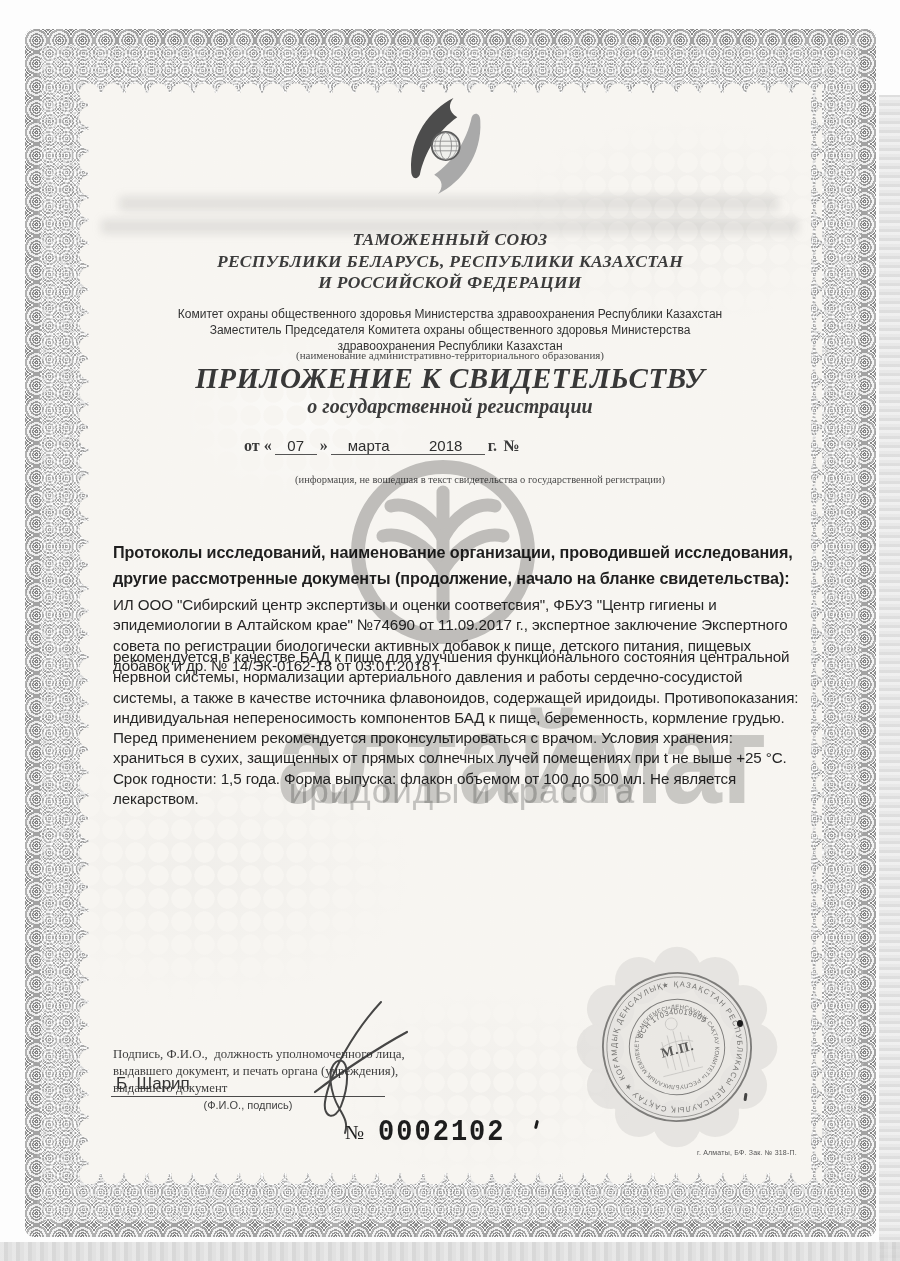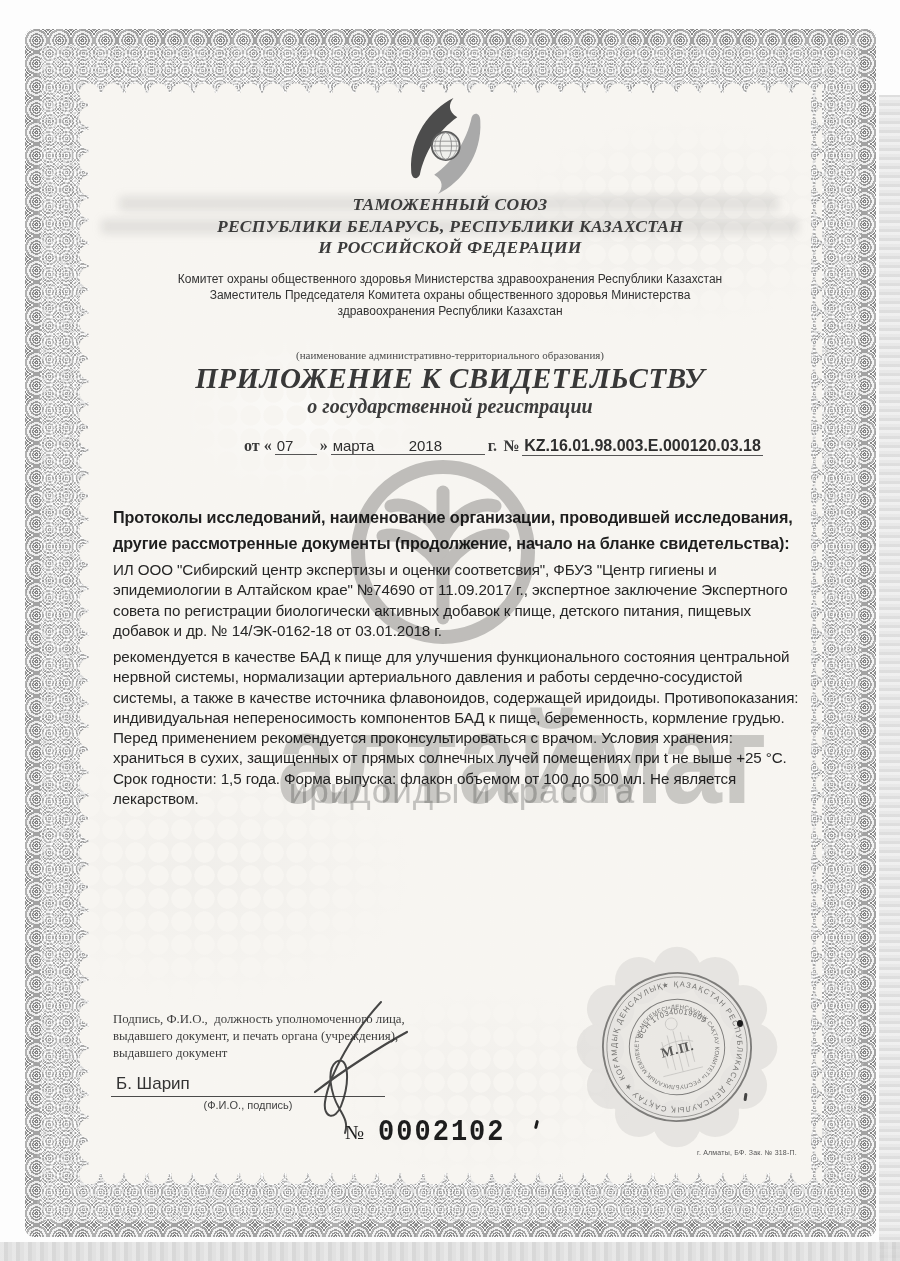--- a/index.html
+++ b/index.html
@@ -44,39 +44,39 @@
       radial-gradient(300px 190px at 16% 72%, rgba(170,170,170,.09), transparent 70%),
       radial-gradient(220px 140px at 55% 92%, rgba(170,170,170,.08), transparent 70%),
       radial-gradient(180px 120px at 30% 30%, rgba(255,255,255,.5), transparent 70%);}
   .sheet::before{content:"";position:absolute;inset:-11px;
     background-image:radial-gradient(circle,#f7f5f1 60%,rgba(247,245,241,0) 65%);
     background-size:23px 23px;}
 
   
   .abs{position:absolute;}
   .center{left:0;right:0;text-align:center;}
-  .preline{white-space:pre;}
+  .preline{white-space:pre;margin-top:35px;}
   .serif{font-family:"Liberation Serif",serif;}
 
   .ghost-band{position:absolute;background:rgba(120,120,120,.16);filter:blur(4px);
     border-radius:4px;}
 
   .union{top:101px;font-family:"Liberation Serif",serif;font-weight:bold;font-style:italic;
     font-size:17.5px;line-height:21.5px;color:#3c3c3c;letter-spacing:.3px;}
   .issuer{top:179px;font-size:12px;line-height:15.9px;color:#323232;}
   .territory{top:256px;font-size:11px;color:#4a4a4a;}
   .doc-title{top:269px;font-family:"Liberation Serif",serif;font-weight:bold;font-style:italic;
     font-size:29px;letter-spacing:.5px;color:#383838;}
   .doc-subtitle{top:302px;font-family:"Liberation Serif",serif;font-weight:bold;font-style:italic;
     font-size:20px;color:#3c3c3c;}
 
   .date-line{top:344px;left:152px;display:flex;align-items:baseline;
     font-family:"Liberation Serif",serif;font-size:16px;color:#3a3a3a;}
   .dl-val{font-family:"Liberation Sans",sans-serif;font-size:15px;color:#2e2e2e;
-    border-bottom:1.3px solid #555;padding:0 2px;}
+    text-align:center;border-bottom:1.3px solid #555;padding:0 2px;}
   .dl-static{margin:0 3px;font-weight:bold;}
   .dl-num{font-weight:bold;font-size:16px;letter-spacing:0;}
 
   .info-caption{top:381px;left:60px;right:0;text-align:center;font-size:10.5px;color:#4a4a4a;}
 
   .section{left:24px;width:694px;}
   .sec-head{font-weight:bold;font-size:16.2px;line-height:25.5px;color:#1f1f1f;
     letter-spacing:-.1px;}
   .sec-body{font-size:15.2px;line-height:20.3px;color:#262626;margin-top:4px;
     letter-spacing:-.1px;}
@@ -150,23 +150,23 @@
     <div class="abs center doc-title">ПРИЛОЖЕНИЕ К СВИДЕТЕЛЬСТВУ</div>
 
     <div class="abs date-line">
       <span class="dl-static">от «</span>
       <span class="dl-val" style="width:38px">07</span>
       <span class="dl-static">»</span>
       <span class="dl-val" style="width:72px">марта</span>
       <span class="dl-val" style="width:74px">2018</span>
       <span class="dl-static">г.</span>
       <span class="dl-static">№</span>
-      <span class="dl-val dl-num">KZ.16.01.98.003.E.000120.03.18</span>
-    </div>
-
+    </div>
+
+    <div class="abs info-caption serif">(информация, не вошедшая в текст свидетельства о государственной регистрации)</div>
 
     <div class="abs section sec-protocols">
       <div class="sec-head preline">Протоколы исследований, наименование организации, проводившей исследования,
 другие рассмотренные документы (продолжение, начало на бланке свидетельства):</div>
       <div class="sec-body preline">ИЛ ООО "Сибирский центр экспертизы и оценки соответсвия", ФБУЗ "Центр гигиены и
 эпидемиологии в Алтайском крае" №74690 от 11.09.2017 г., экспертное заключение Экспертного
 совета по регистрации биологически активных добавок к пище, детского питания, пищевых
 добавок и др. № 14/ЭК-0162-18 от 03.01.2018 г.</div>
     </div>
 

